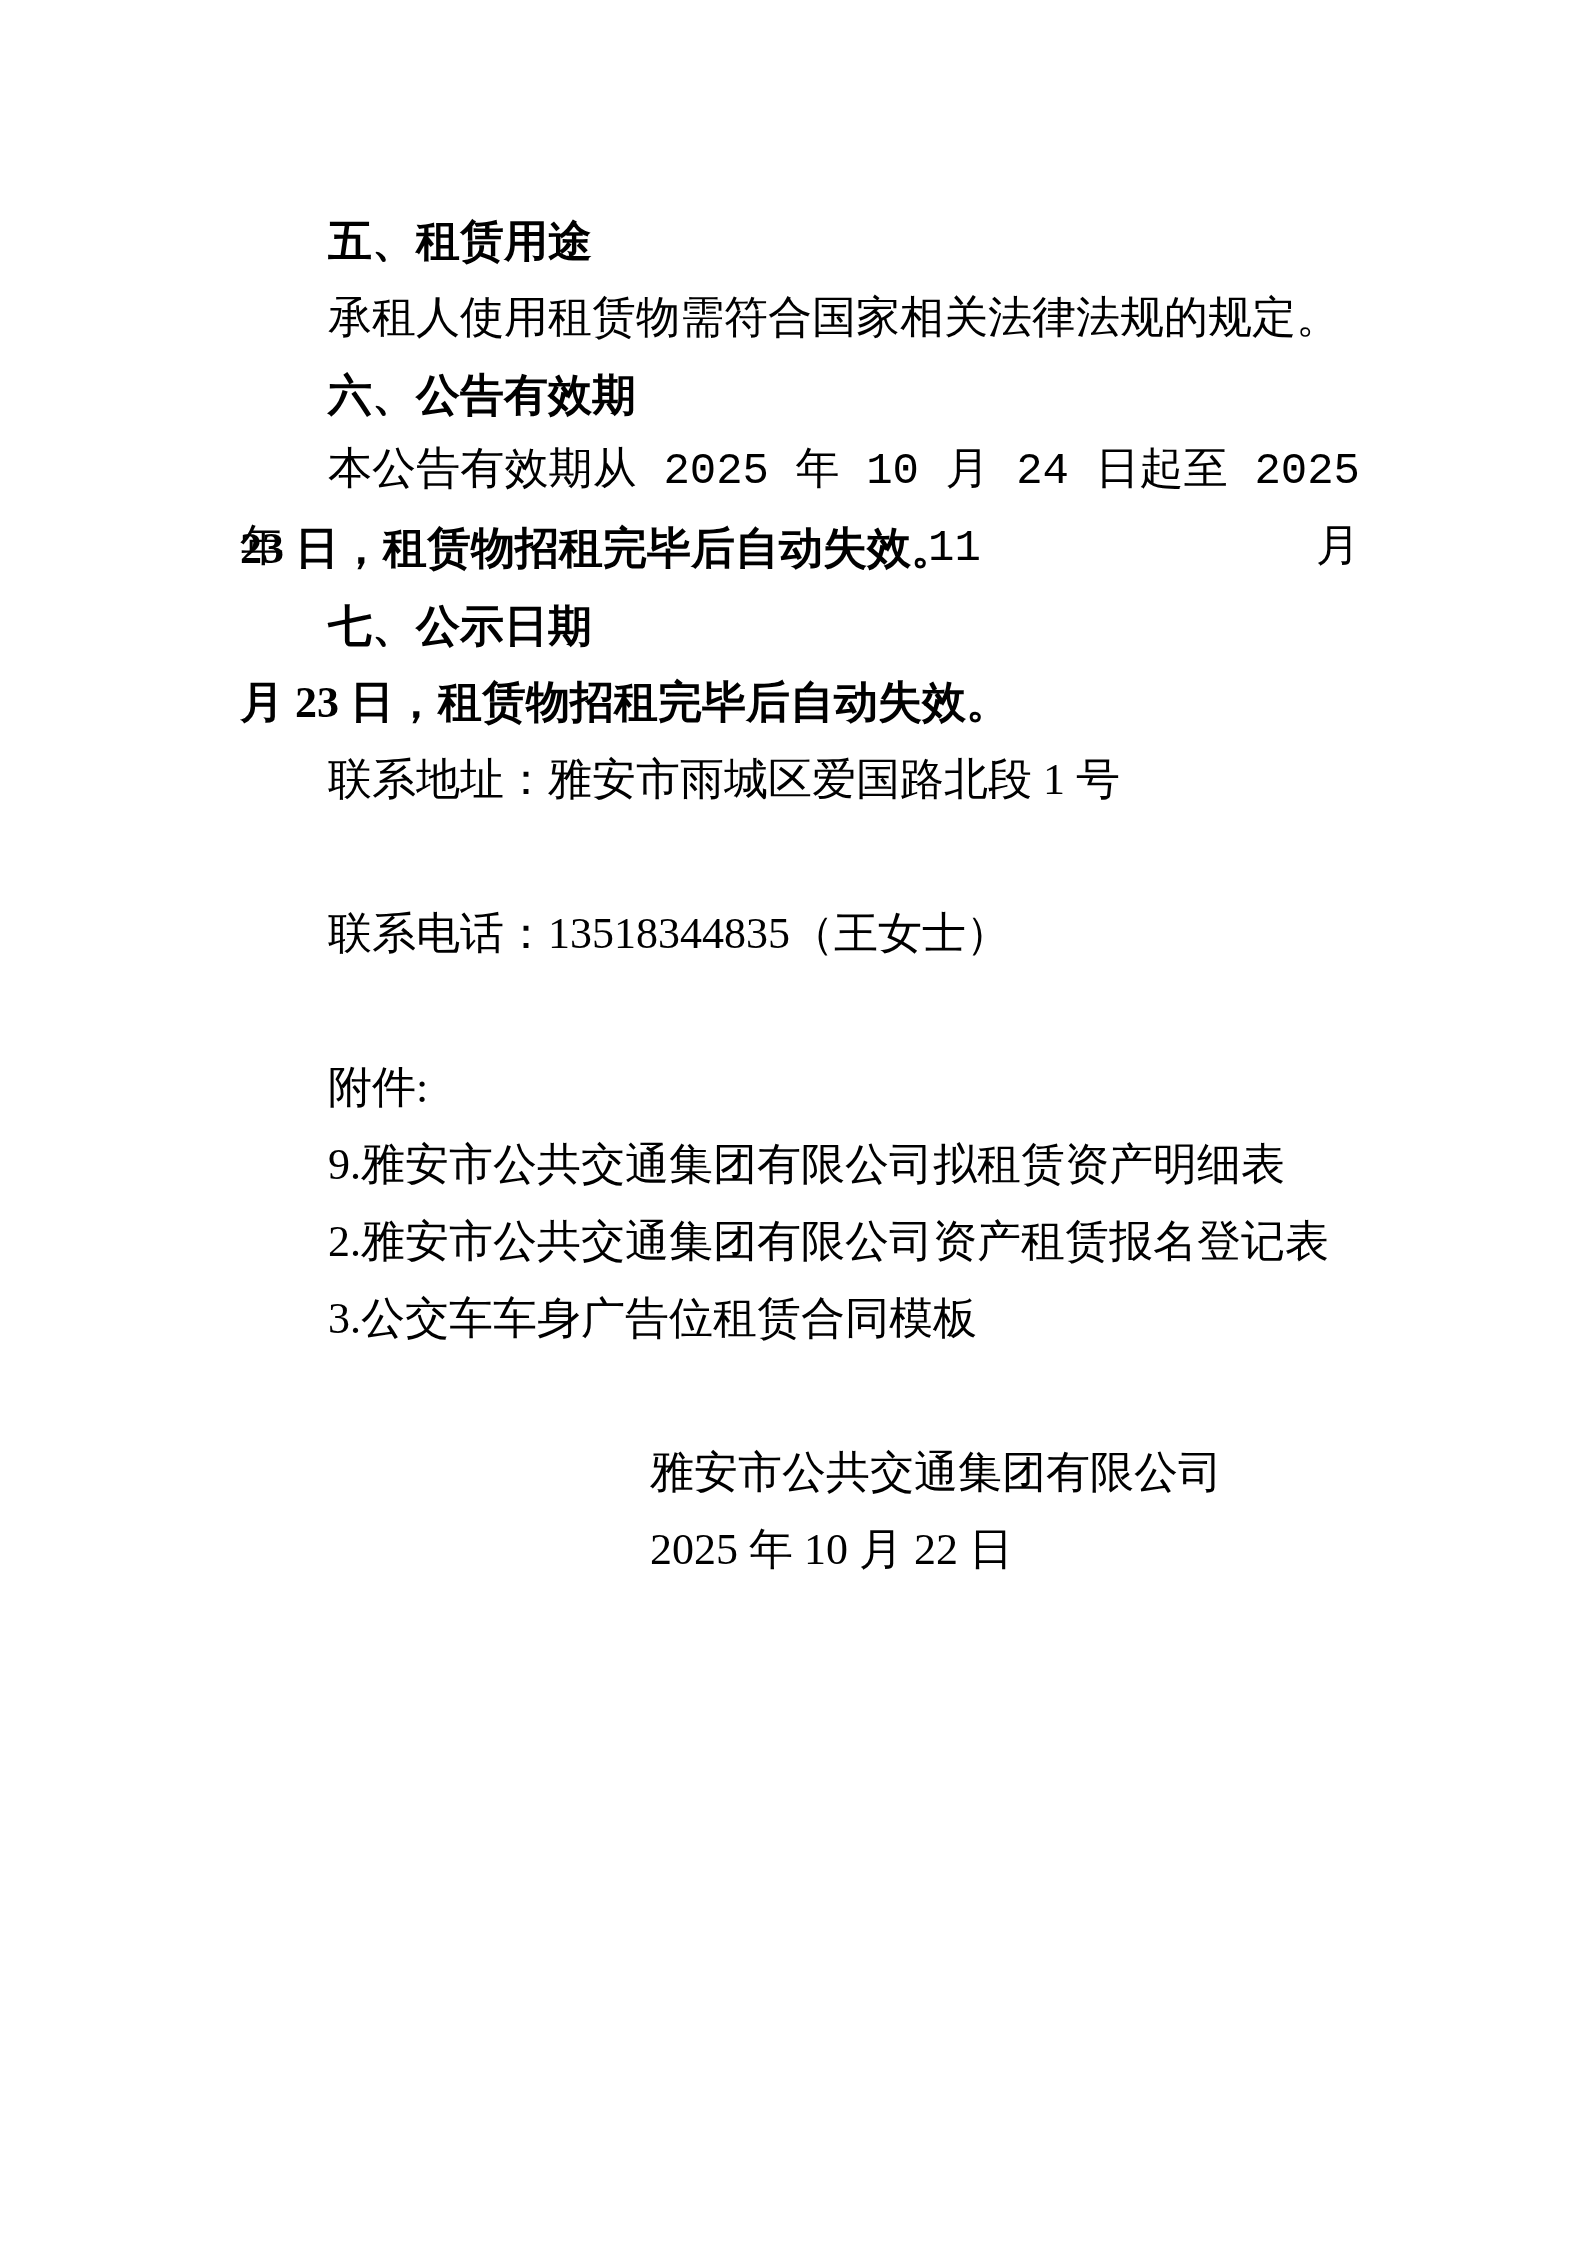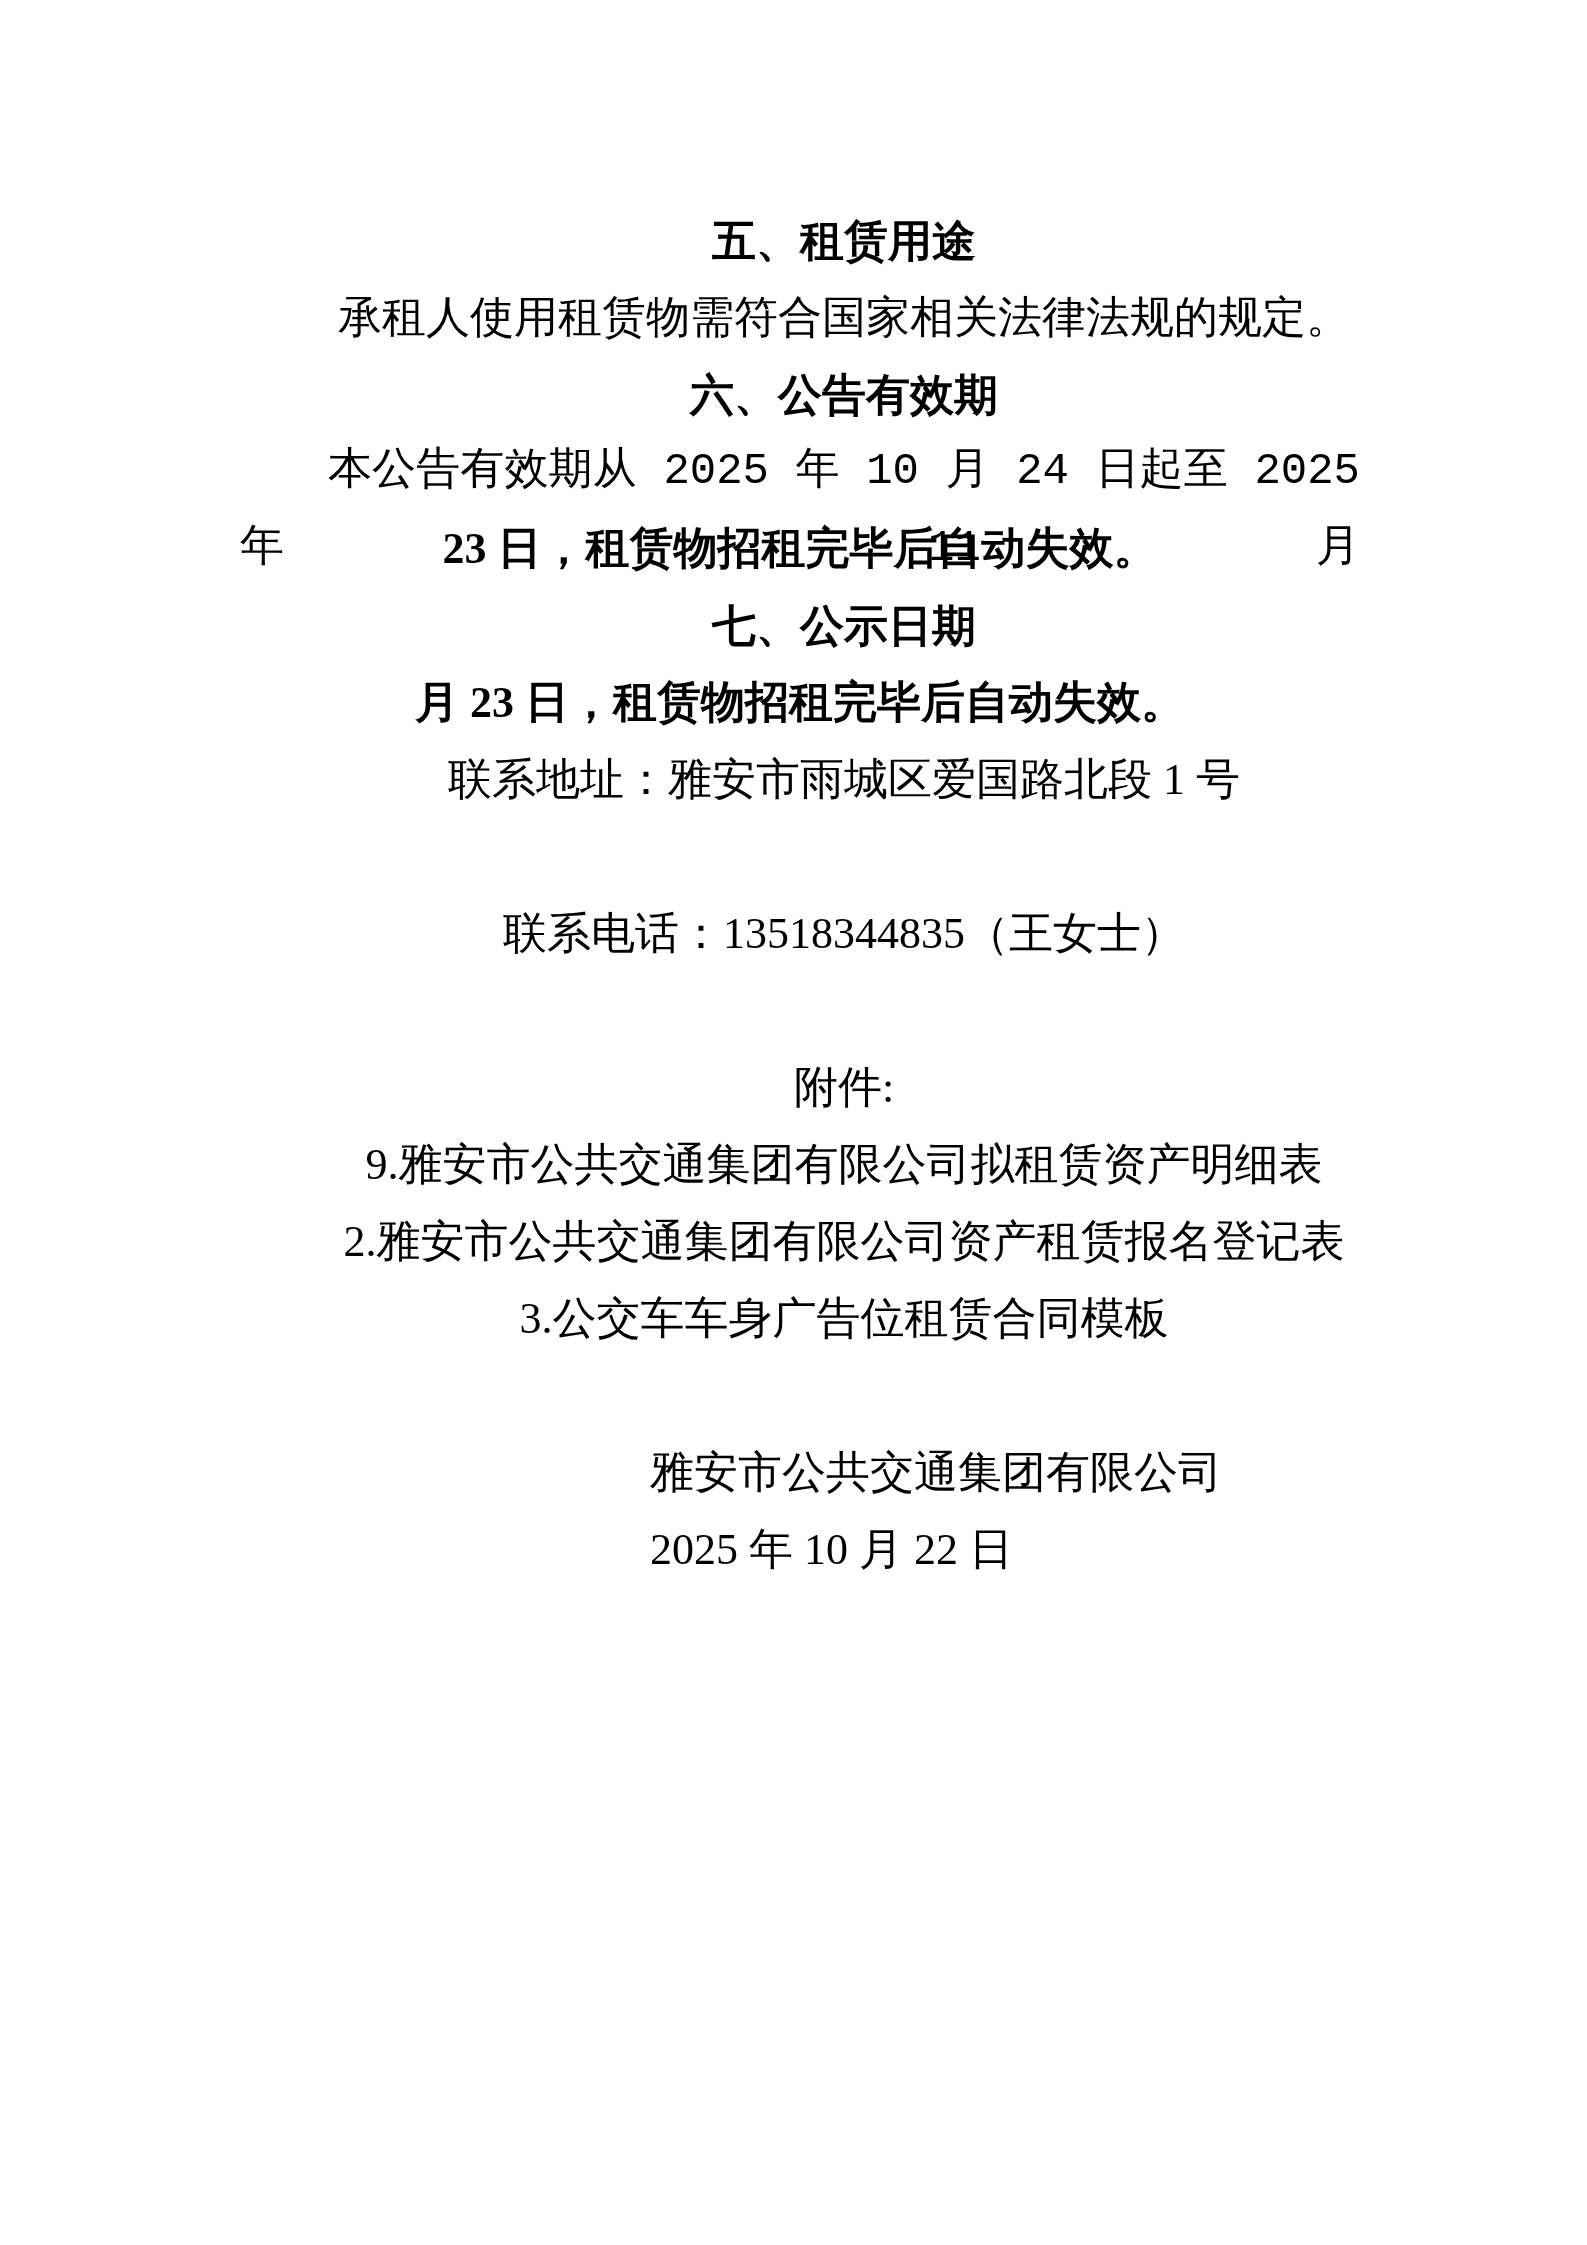--- a/index.html
+++ b/index.html
@@ -21,21 +21,20 @@
     left: 240px;
     top: 202px;
     width: 1120px;
   }
   .line {
     font-size: 44px;
     line-height: 77px;
     height: 77px;
     white-space: normal;
     overflow: visible;
-    text-align: center;
   }
   .heading {
     font-family: "DejaVu Sans", "Liberation Sans", sans-serif;
     font-weight: 700;
     text-indent: 88px;
   }
   .body-single {
     text-indent: 88px;
   }
   .body-first-justify {

